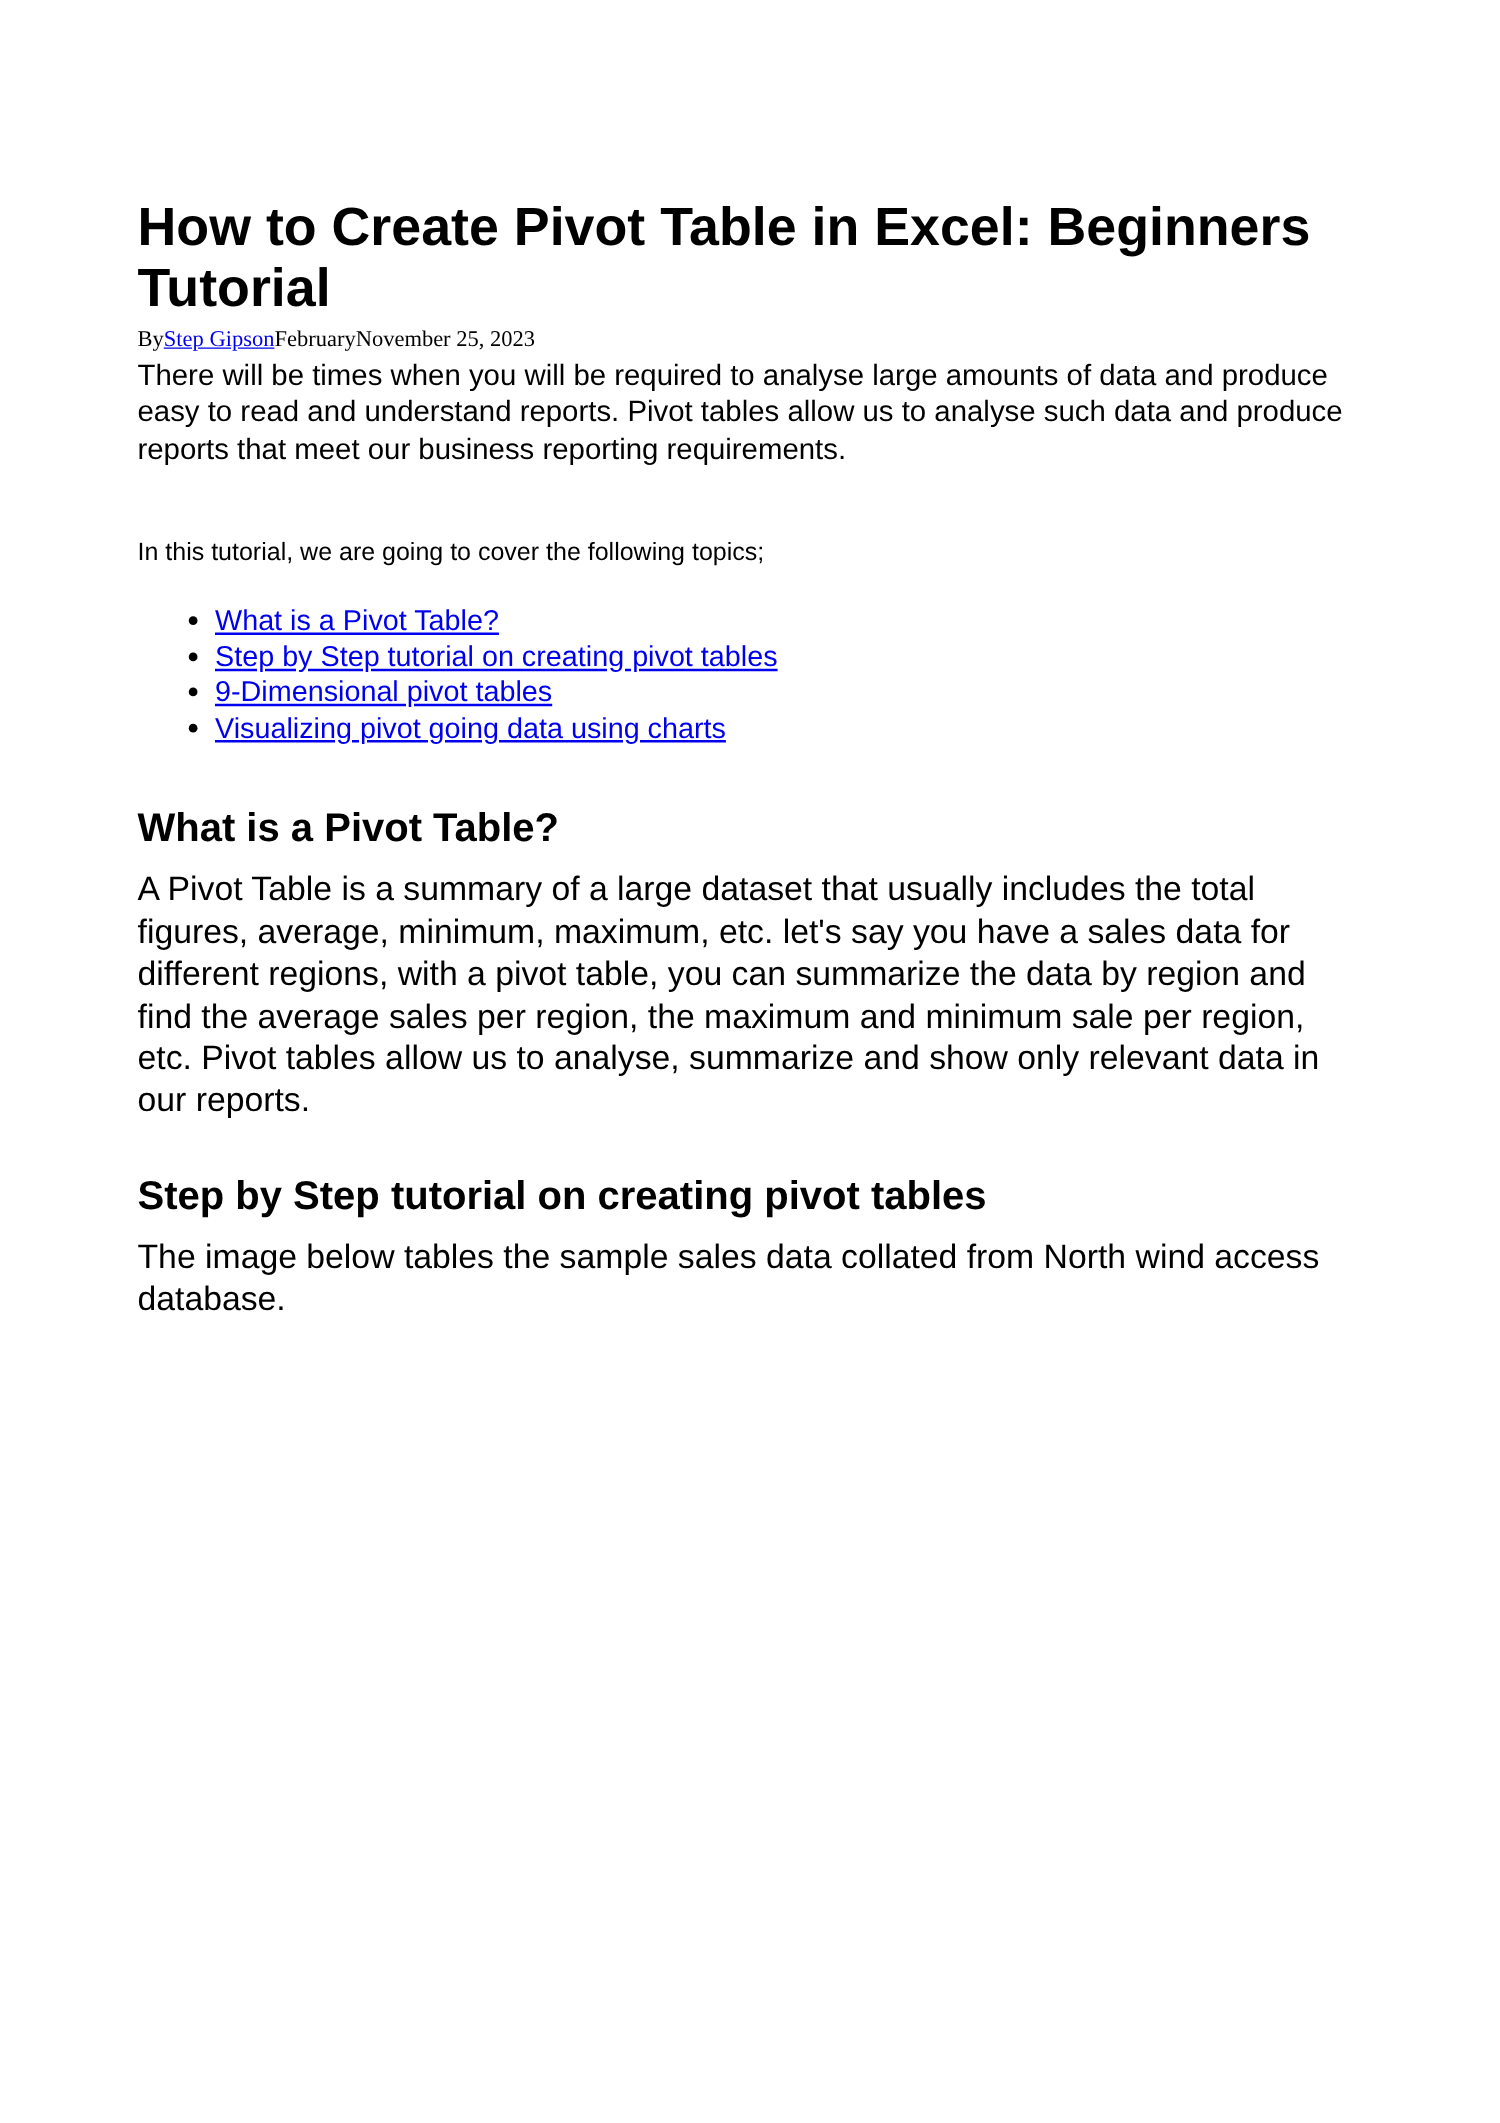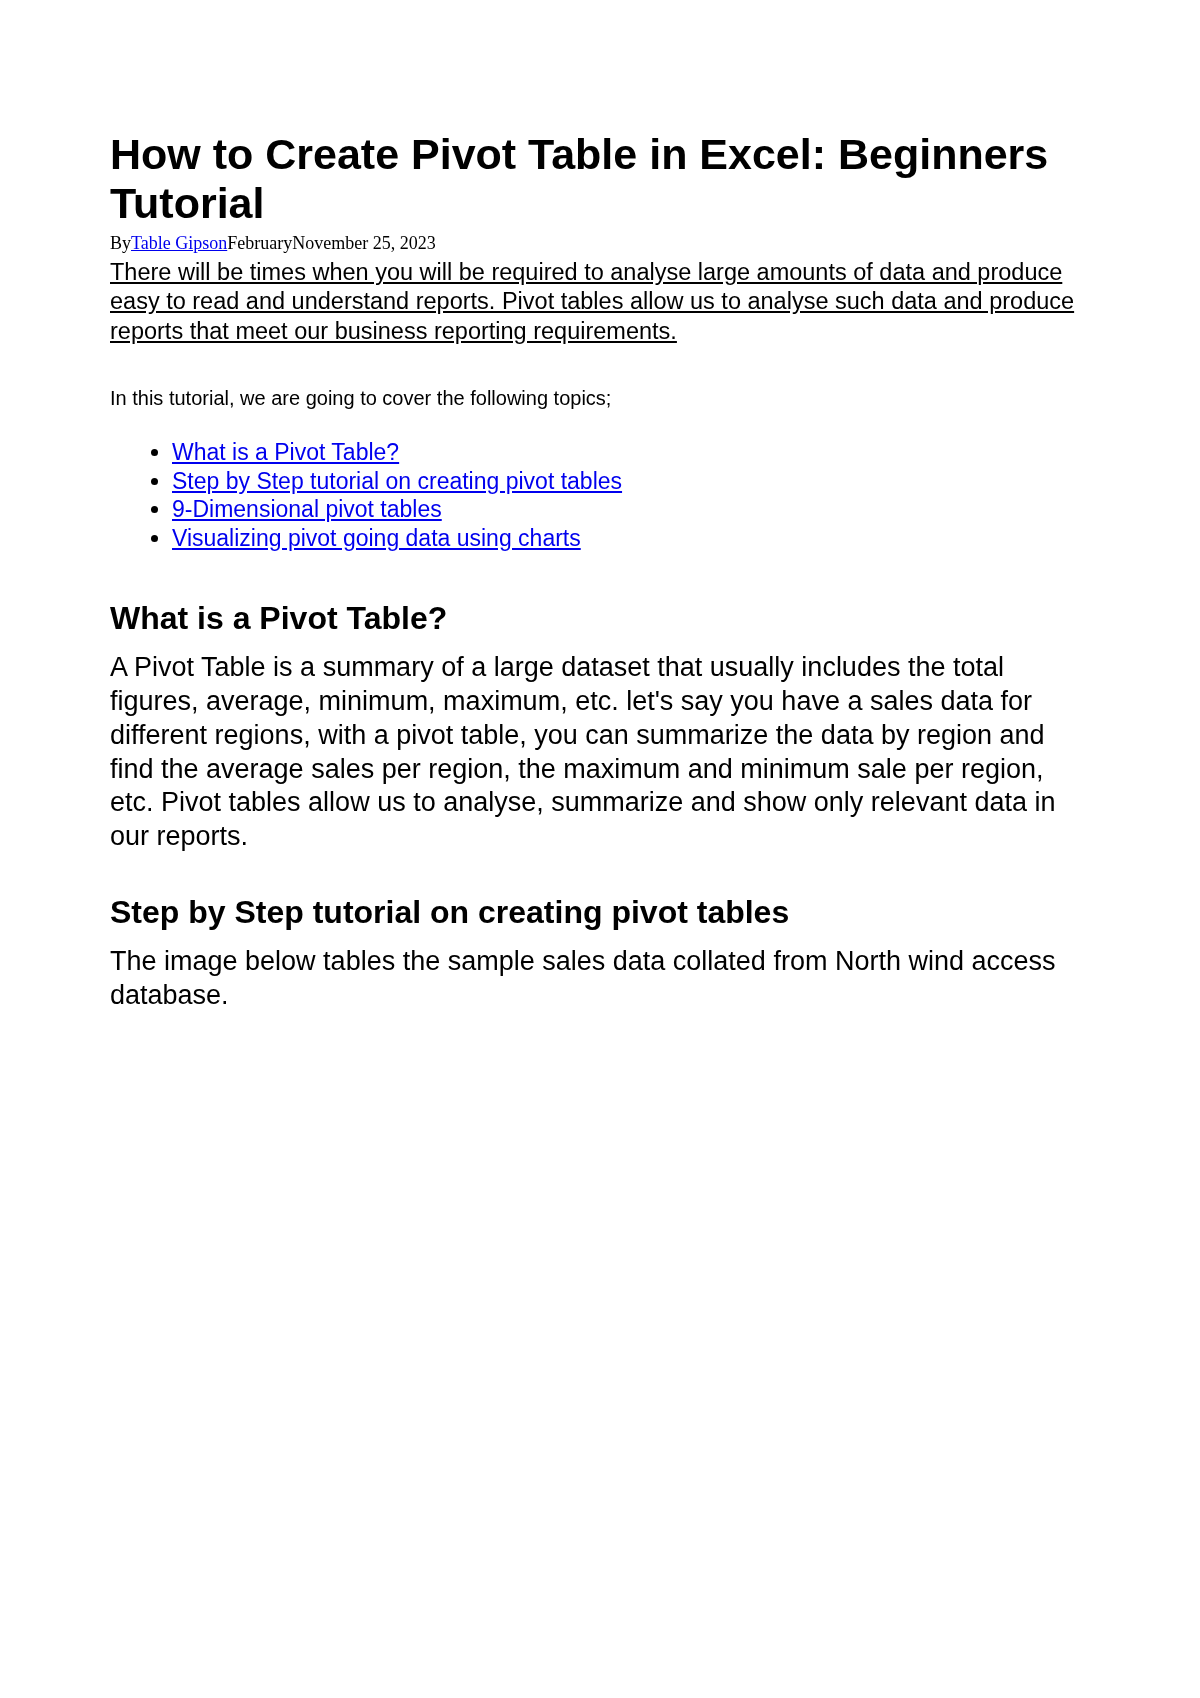--- a/index.html
+++ b/index.html
@@ -13,35 +13,35 @@
       width: 1200px;
       min-height: 1698px;
       padding: 130px 110px 0 110px;
       color: #000000;
     }
     h1 {
       font-size: 43px;
       font-weight: bold;
       line-height: 1.15;
       margin-bottom: 4px;
+      margin-top: 28px;
     }
     .byline {
       font-size: 18px;
       font-family: Georgia, 'Times New Roman', serif;
       margin-bottom: 4px;
     }
     .byline a {
       color: #0000ee;
       text-decoration: underline;
     }
     .intro-para {
       font-size: 23.5px;
       line-height: 1.25;
-      margin-bottom: 40px;
-      text-decoration: underline;
+      margin-bottom: 56px;
     }
     .topics-intro {
       font-size: 20px;
       line-height: 1.25;
       margin-bottom: 28px;
     }
     ul.toc {
       list-style-type: disc;
       padding-left: 62px;
       margin-bottom: 48px;
@@ -65,21 +65,21 @@
       line-height: 1.25;
       margin-bottom: 40px;
     }
   </style>
 </head>
 <body>
 
 <h1>How to Create Pivot Table in Excel: Beginners Tutorial</h1>
 
 <div class="byline">
-  <span>By</span><a href="#">Table Gipson</a><span>February</span><span>November 25, 2023</span>
+  <span>By</span><a href="#">Step Gipson</a><span>February</span><span>November 25, 2023</span>
 </div>
 
 <p class="intro-para">There will be times when you will be required to analyse large amounts of data and produce easy to read and understand reports. Pivot tables allow us to analyse such data and produce reports that meet our business reporting requirements.</p>
 
 <p class="topics-intro">In this tutorial, we are going to cover the following topics;</p>
 
 <ul class="toc">
   <li><a href="#">What is a Pivot Table?</a></li>
   <li><a href="#">Step by Step tutorial on creating pivot tables</a></li>
   <li><a href="#">9-Dimensional pivot tables</a></li>

